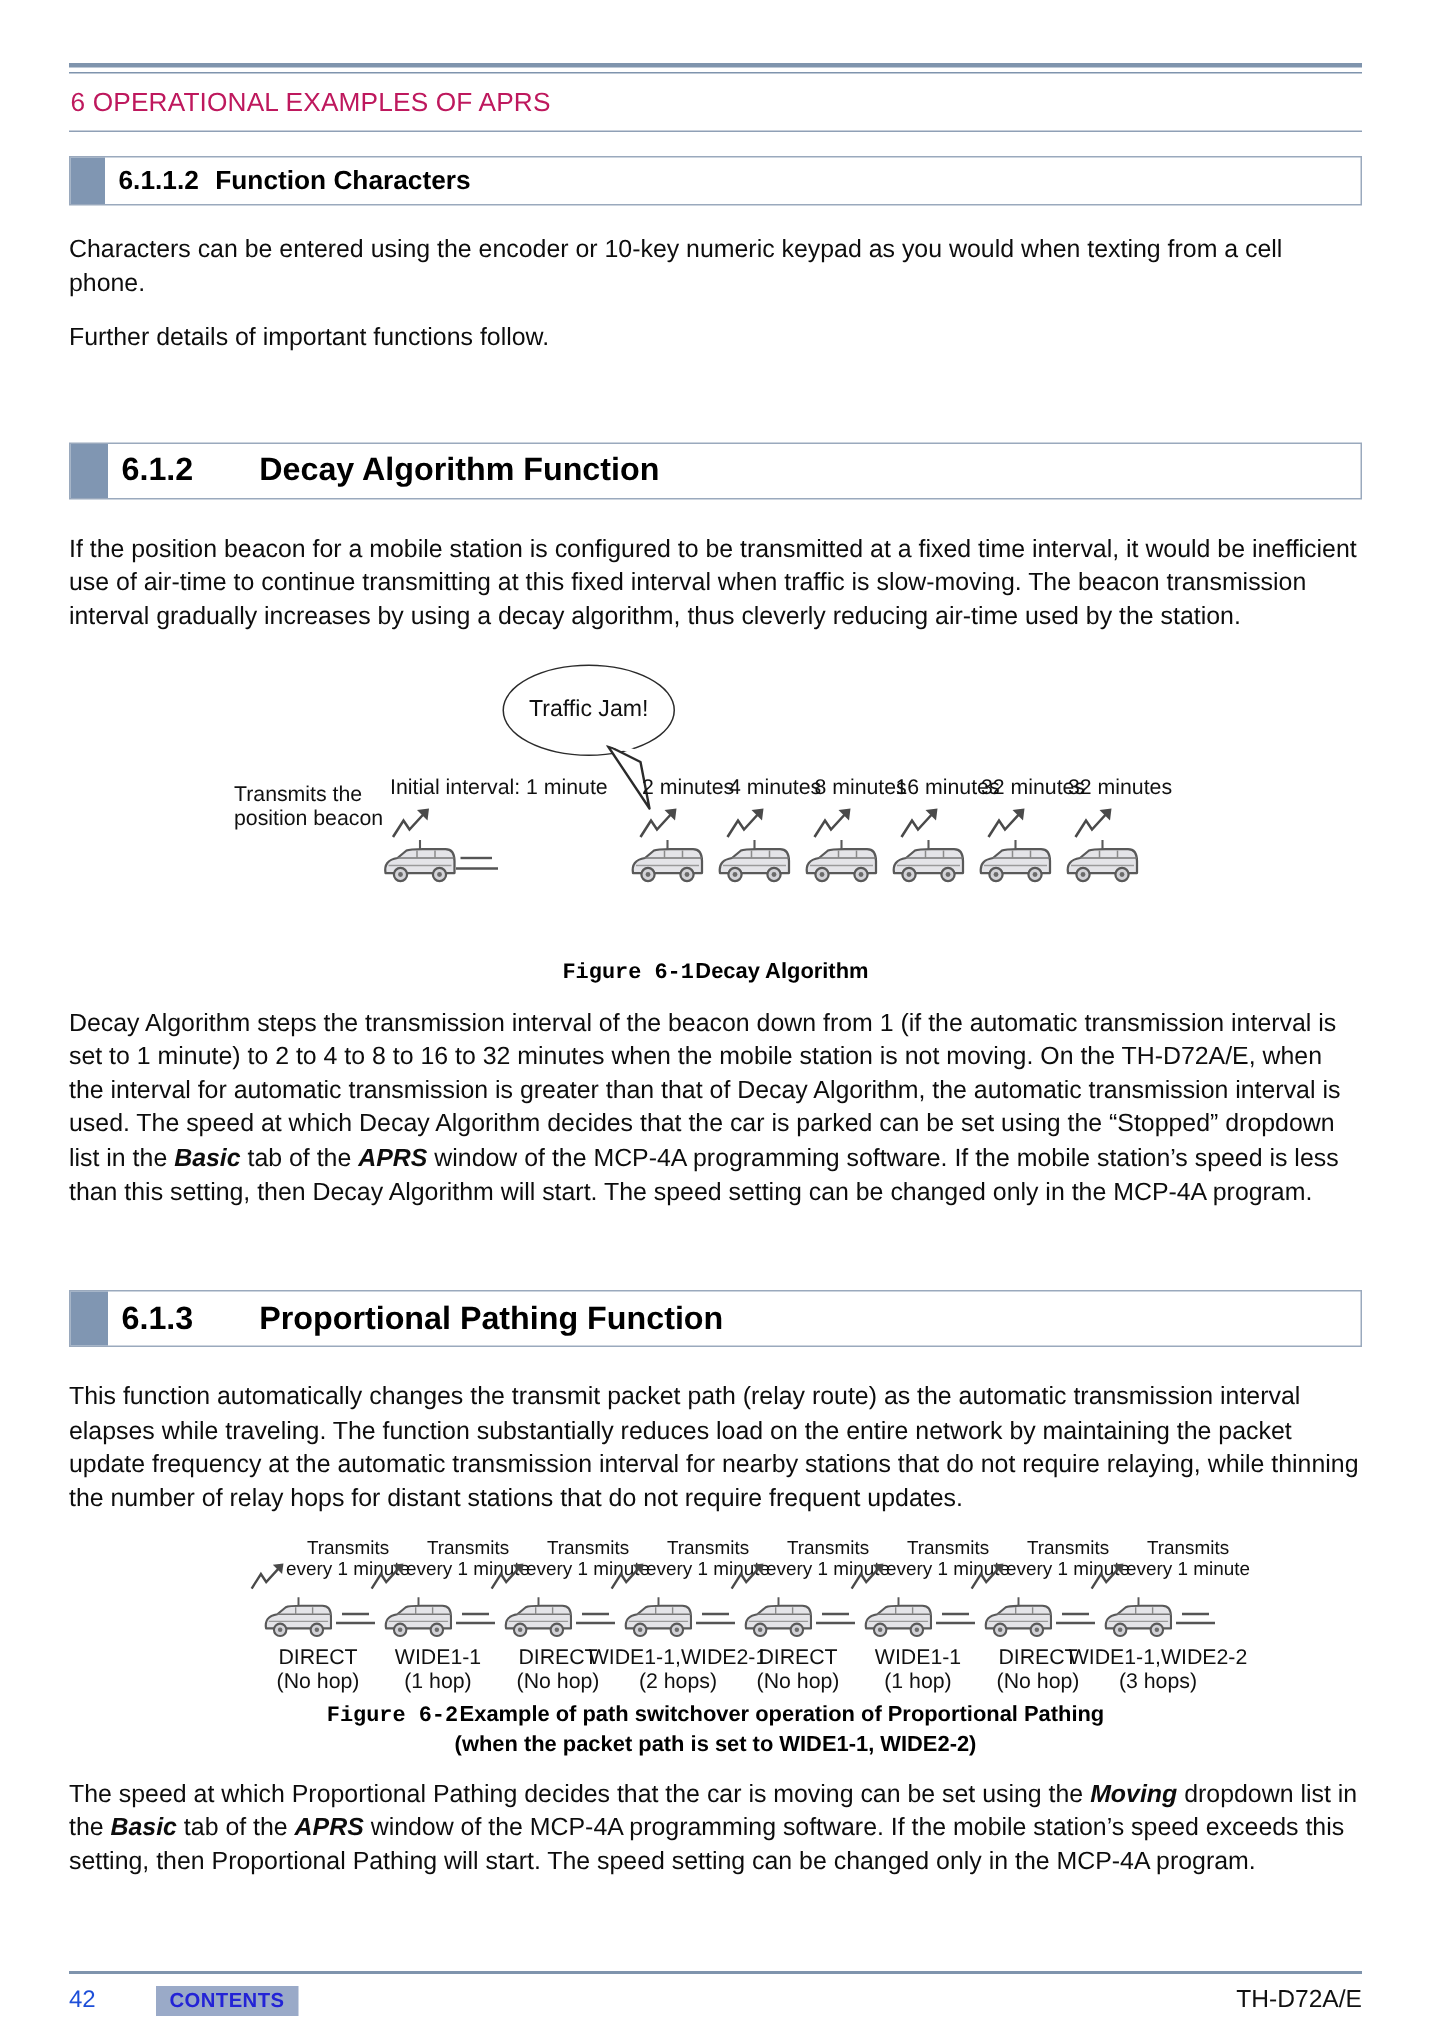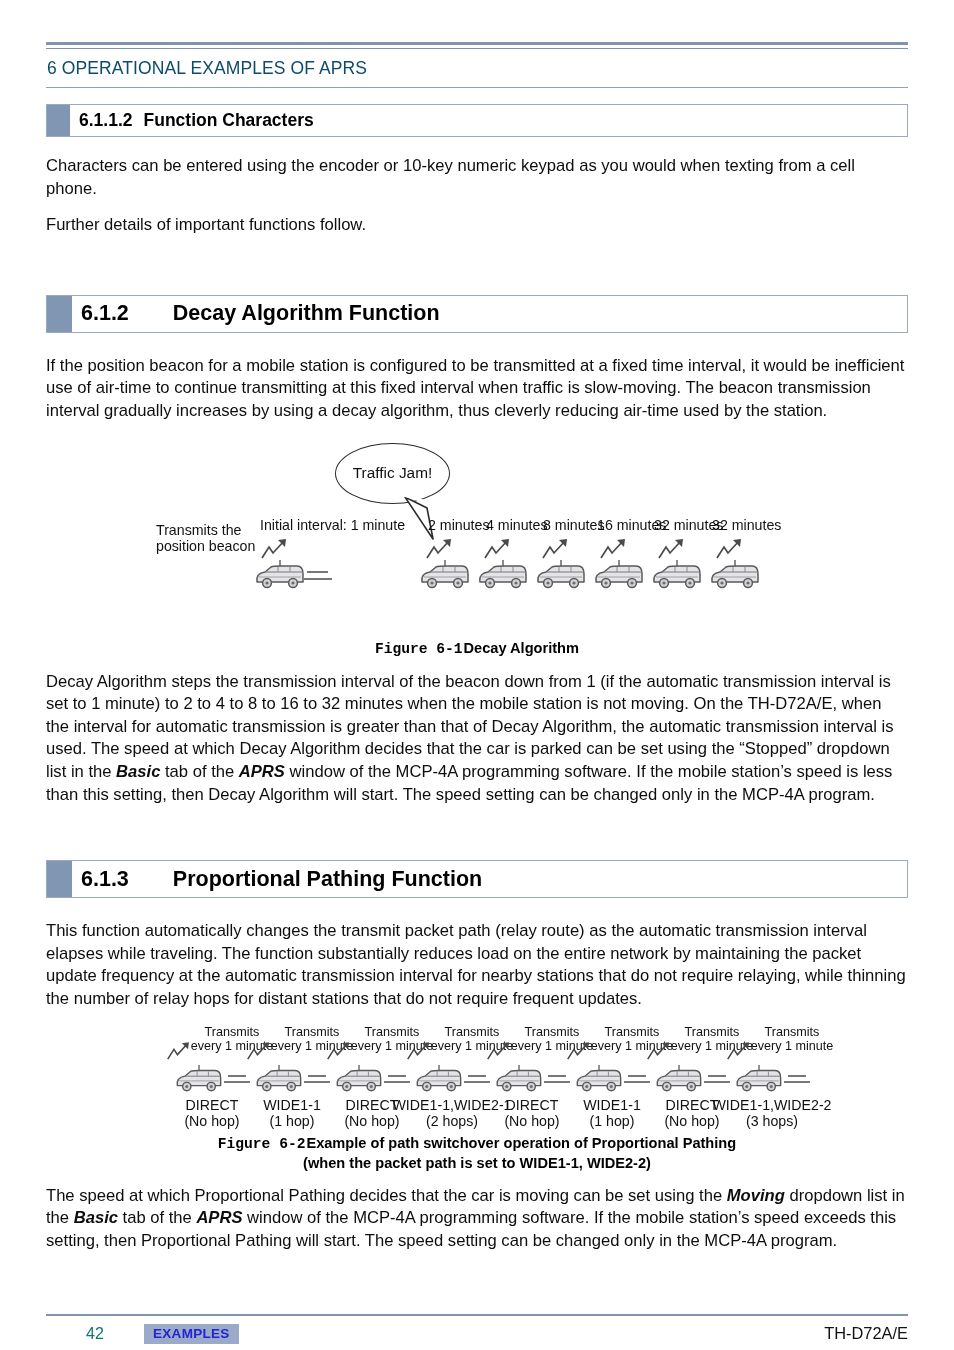--- a/index.html
+++ b/index.html
@@ -27,21 +27,21 @@
     margin-top: 42px;
     border-top: 3px solid #7f94ad;
     border-bottom: 1px solid #7f94ad;
     height: 3px;
     box-sizing: content-box;
   }
   .running-head {
     font-size: 17.5px;
     letter-spacing: .1px;
     padding: 9px 0 8px 1px;
-    color: #0c4a6e;
+    color: #be185d;
   }
   .head-rule-bottom {
     border-top: 1px solid #8fa0b6;
     margin-bottom: 16px;
   }
 
   
   .sec-head {
     display: flex;
     align-items: stretch;
@@ -209,21 +209,21 @@
   }
   .footer-rule {
     border-top: 2.5px solid #7f94ad;
     margin-bottom: 8px;
   }
   .footer-row {
     display: flex;
     align-items: center;
     font-size: 16px;
   }
-  .pageno { width: 58px; color: #0f766e; margin-left: 40px; }
+  .pageno { width: 58px; color: #1d4ed8; }
   .contents-btn {
     background: #9aaac8;
     color: #2323d6;
     font-size: 13.5px;
     font-weight: bold;
     letter-spacing: .3px;
     padding: 3px 9px 4px 9px;
     line-height: 1;
   }
   .footer-spacer { flex: 1 1 auto; }
@@ -679,19 +679,19 @@
     <div><span class="lead">Figure 6-2</span><span>Example of path switchover operation of Proportional Pathing</span></div>
     <div>(when the packet path is set to WIDE1-1, WIDE2-2)</div>
   </div>
 
   <p class="body"><span>The speed at which Proportional Pathing decides that the car is moving can be set using the </span><b>Moving</b><span> dropdown list in the </span><b>Basic</b><span> tab of the </span><b>APRS</b><span> window of the MCP-4A programming software.  If the mobile station’s speed exceeds this setting, then Proportional Pathing will start.  The speed setting can be changed only in the MCP-4A program.</span></p>
 
   <div class="footer">
     <div class="footer-rule"></div>
     <div class="footer-row">
       <div class="pageno">42</div>
-      <div class="contents-btn">EXAMPLES</div>
+      <div class="contents-btn">CONTENTS</div>
       <div class="footer-spacer"></div>
       <div class="model">TH-D72A/E</div>
     </div>
   </div>
 
 </div>
 
 </body></html>

